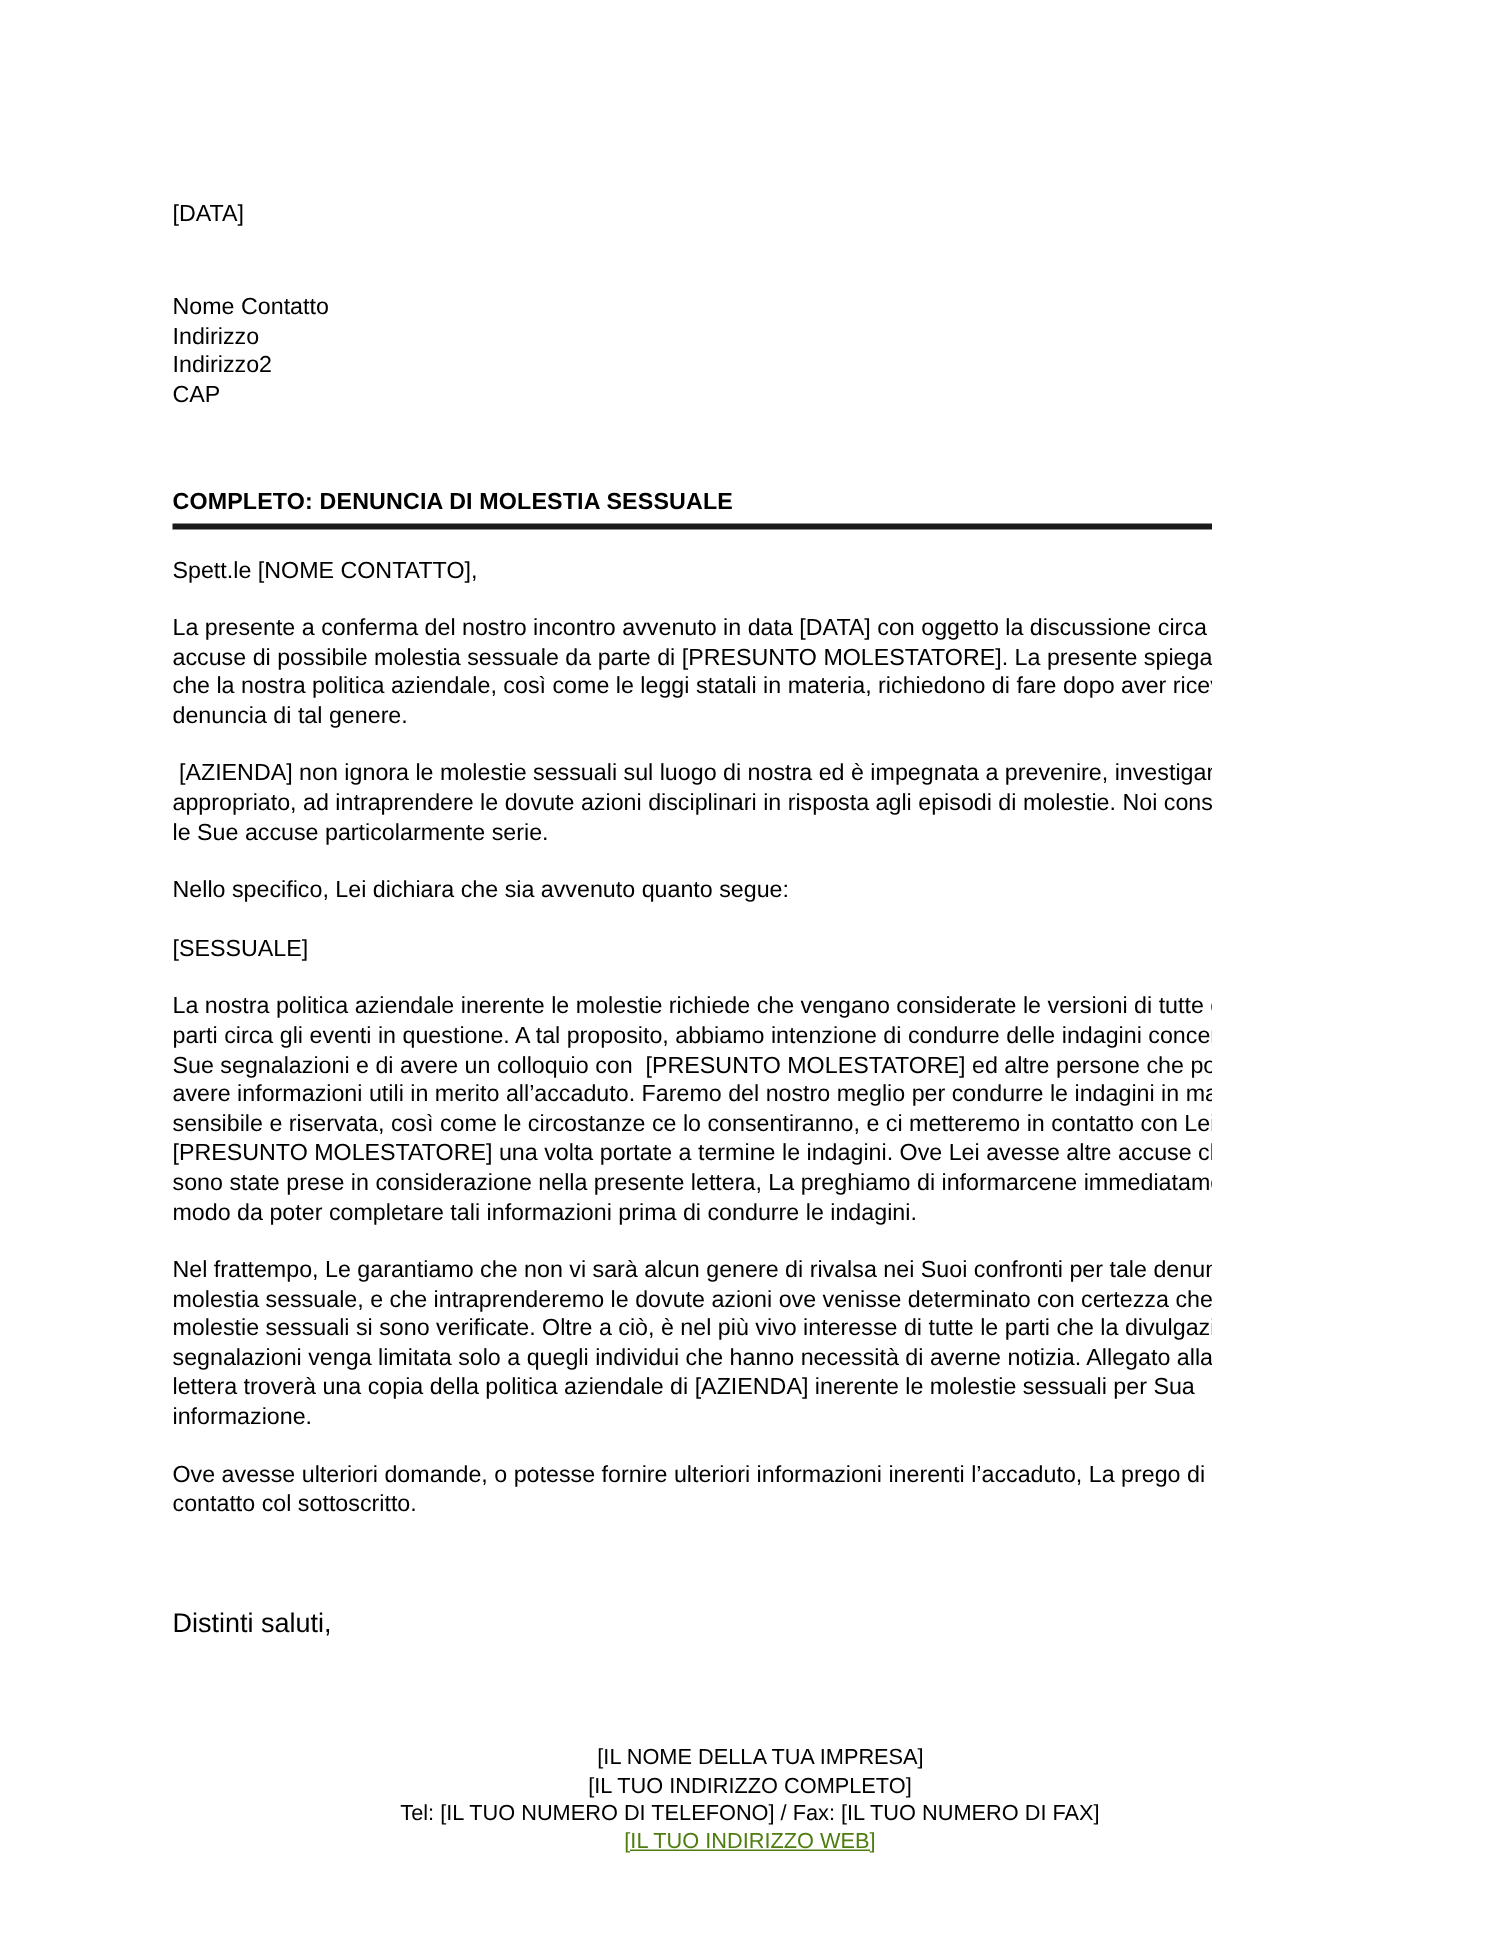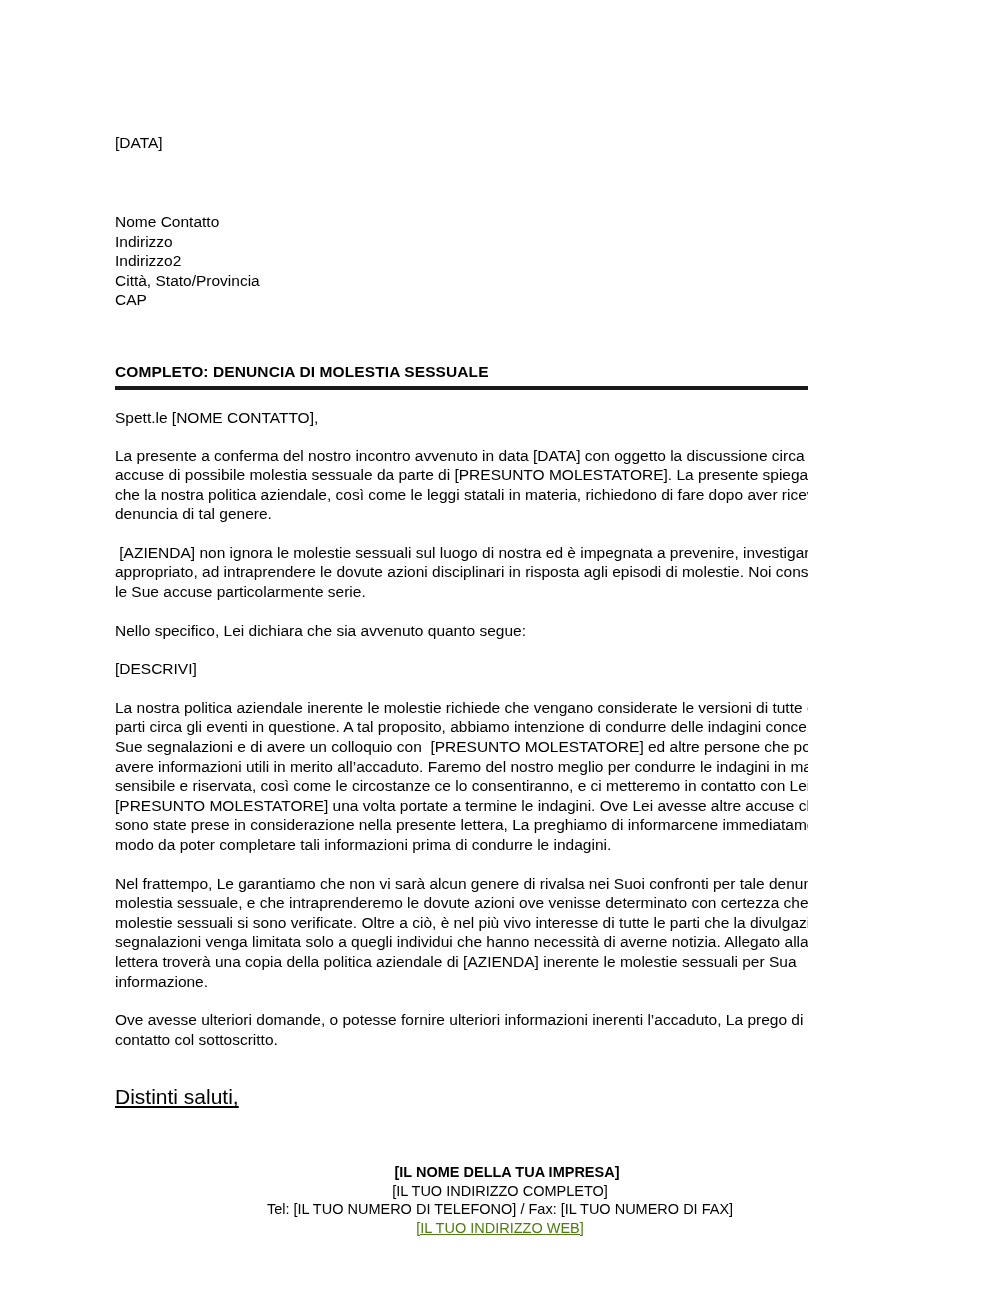--- a/index.html
+++ b/index.html
@@ -28,21 +28,21 @@
 
   
   .date-line {
     font-size: 15.5px;
     line-height: 19px;
     margin-top: 133px;
   }
 
   
   .address-block {
-    margin-top: 60px;
+    margin-top: 43px;
     font-size: 15.5px;
     line-height: 19.5px;
   }
   .address-block div {
     white-space: pre;
   }
 
   
   .subject {
     margin-top: 52px;
@@ -68,70 +68,68 @@
   p.body-par {
     margin: 0;
     padding: 0;
     margin-top: 19px;
     font-size: 15.5px;
     line-height: 19.6px;
     text-align: left;
     white-space: pre-wrap;
   }
   .closing {
-    margin-top: 38px;
-    font-size: 21px;
+    margin-top: 60px;
+    font-size: 18px;
     line-height: 19px;
-    text-decoration: underline;
   }
 
   
   .footer {
     position: absolute;
     left: 0;
     top: 1163px;
     width: 1000px;
     text-align: center;
     font-size: 14.5px;
     line-height: 18.5px;
   }
   .footer .firm {
-    font-weight: bold;
+    font-weight: normal;
     padding-left: 14px;
   }
   .footer .weblink {
     color: #4d7c0f;
     text-decoration: underline;
   }
 </style>
 </head>
 <body>
 
 <div class="page">
   <div class="content">
 
     <div class="date-line">[DATA]</div>
 
     <div class="address-block">
       <div>Nome Contatto</div>
       <div>Indirizzo</div>
       <div>Indirizzo2</div>
-      <div>Città, Stato/Provincia</div>
       <div>CAP</div>
     </div>
 
     <div class="subject">COMPLETO: DENUNCIA DI MOLESTIA SESSUALE</div>
     <hr class="rule">
 
     <div class="salutation">Spett.le [NOME CONTATTO],</div>
 
     <p class="body-par">La presente a conferma del nostro incontro avvenuto in data [DATA] con oggetto la discussione circa le Sue accuse di possibile molestia sessuale da parte di [PRESUNTO MOLESTATORE]. La presente spiega quello che la nostra politica aziendale, così come le leggi statali in materia, richiedono di fare dopo aver ricevuto una denuncia di tal genere.</p>
     <p class="body-par"> [AZIENDA] non ignora le molestie sessuali sul luogo di nostra ed è impegnata a prevenire, investigare e, ove appropriato, ad intraprendere le dovute azioni disciplinari in risposta agli episodi di molestie. Noi consideriamo le Sue accuse particolarmente serie.</p>
     <p class="body-par">Nello specifico, Lei dichiara che sia avvenuto quanto segue:</p>
-    <p class="body-par">[DESCRIVI]</p>
+    <p class="body-par">[SESSUALE]</p>
     <p class="body-par">La nostra politica aziendale inerente le molestie richiede che vengano considerate le versioni di tutte e due le parti circa gli eventi in questione. A tal proposito, abbiamo intenzione di condurre delle indagini concernenti le Sue segnalazioni e di avere un colloquio con  [PRESUNTO MOLESTATORE] ed altre persone che potrebbero avere informazioni utili in merito all’accaduto. Faremo del nostro meglio per condurre le indagini in maniera sensibile e riservata, così come le circostanze ce lo consentiranno, e ci metteremo in contatto con Lei e con [PRESUNTO MOLESTATORE] una volta portate a termine le indagini. Ove Lei avesse altre accuse che non sono state prese in considerazione nella presente lettera, La preghiamo di informarcene immediatamente in modo da poter completare tali informazioni prima di condurre le indagini.</p>
     <p class="body-par">Nel frattempo, Le garantiamo che non vi sarà alcun genere di rivalsa nei Suoi confronti per tale denuncia di molestia sessuale, e che intraprenderemo le dovute azioni ove venisse determinato con certezza che tali molestie sessuali si sono verificate. Oltre a ciò, è nel più vivo interesse di tutte le parti che la divulgazione delle segnalazioni venga limitata solo a quegli individui che hanno necessità di averne notizia. Allegato alla presente lettera troverà una copia della politica aziendale di [AZIENDA] inerente le molestie sessuali per Sua informazione.</p>
     <p class="body-par">Ove avesse ulteriori domande, o potesse fornire ulteriori informazioni inerenti l’accaduto, La prego di mettersi in contatto col sottoscritto.</p>
 
     <div class="closing">Distinti saluti,</div>
 
   </div>
 
   <div class="footer">
     <div class="firm">[IL NOME DELLA TUA IMPRESA]</div>

